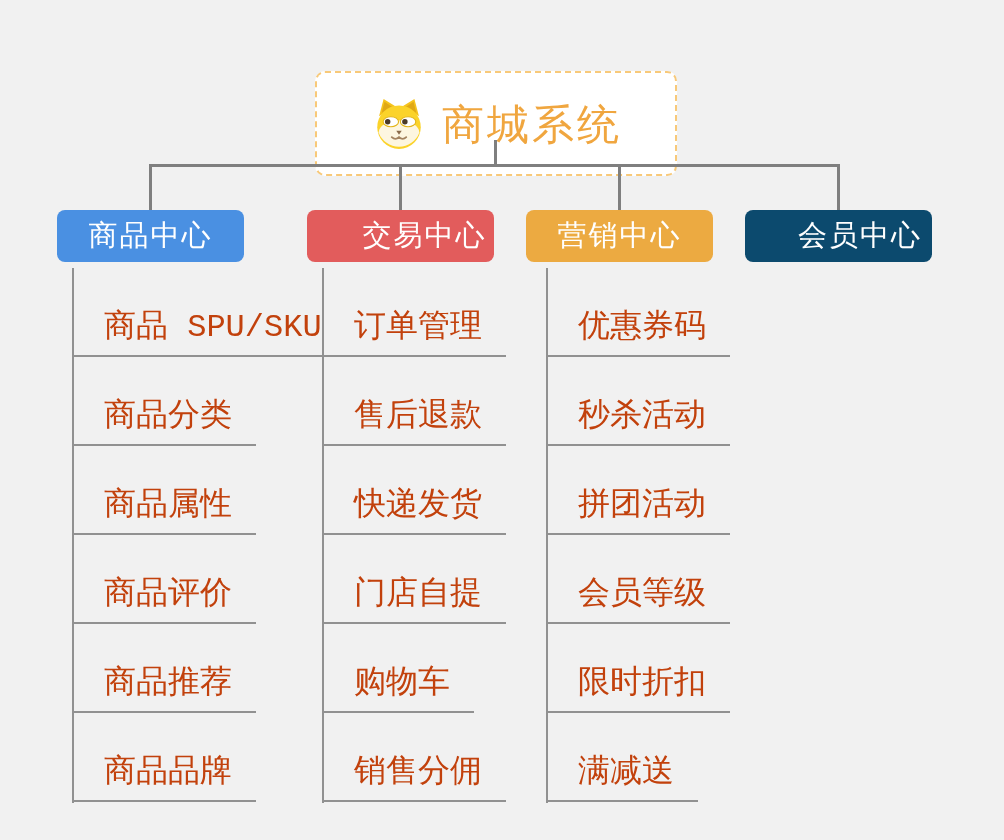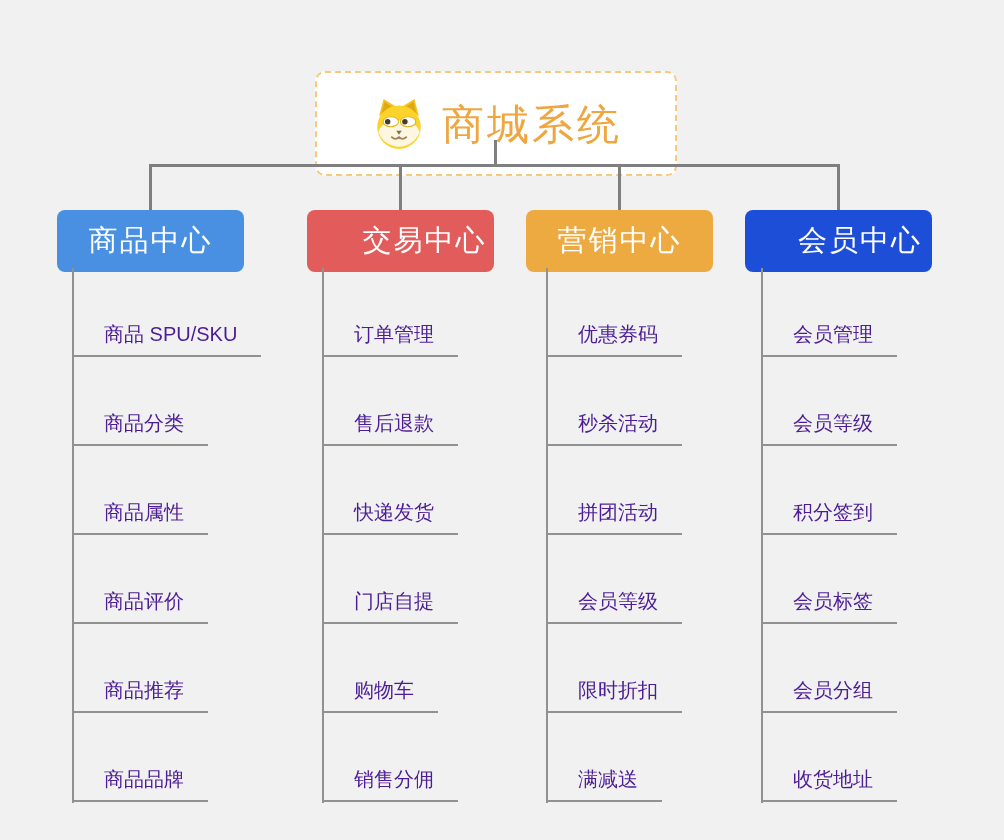--- a/index.html
+++ b/index.html
@@ -33,21 +33,21 @@
   
   .line{position:absolute;background:#7f7f7f;}
   .v-root{left:494px;top:140px;width:3px;height:26px;}
   .h-main{left:149px;top:164px;width:691px;height:3px;}
   .v-drop1{left:149px;top:164px;width:3px;height:46px;}
   .v-drop2{left:399px;top:164px;width:3px;height:46px;}
   .v-drop3{left:618px;top:164px;width:3px;height:46px;}
   .v-drop4{left:837px;top:164px;width:3px;height:46px;}
   
   .branch-box{
-    position:absolute;top:210px;width:187px;height:62px;
+    position:absolute;top:210px;width:187px;height:52px;
     border-radius:8px;
     display:flex;align-items:center;justify-content:center;
     color:#ffffff;font-size:29px;letter-spacing:2px;
     box-sizing:border-box;
   }
   .bb1{left:57px;}  .bb2{left:307px;padding-left:48px;}  .bb3{left:526px;}  .bb4{left:745px;}
   
   .column{
     position:absolute;top:268px;height:535px;
     border-left:2px solid #919191;
@@ -56,24 +56,25 @@
   .col1{left:72px;} .col2{left:322px;} .col3{left:546px;} .col4{left:761px;}
   .leaf-item{
     height:89px;
     display:flex;align-items:flex-end;
     width:max-content;
     border-bottom:2px solid #919191;
     box-sizing:border-box;
   }
   .leaf-label{
     padding:0 24px 10px 30px;
-    font-size:20px;
-    color:#4c1d95;
+    font-size:32px;
+    color:#c2410c;
     line-height:1.1;
     white-space:nowrap;
+    font-family:Liberation Mono, monospace;
   }
 </style>
 </head>
 <body>
 
 <div class="canvas">
 
   <div class="root-node">
     <svg class="root-icon" viewBox="0 0 64 60" aria-hidden="true">
       <polygon points="10,22 15,3 28,11" fill="#f5c31d"></polygon>
@@ -101,21 +102,21 @@
 
   <div class="branch-box bb1" style="background-color: rgb(74, 144, 226);">
     <span>商品中心</span>
   </div>
   <div class="branch-box bb2" style="background-color: rgb(226, 92, 92);">
     <span>交易中心</span>
   </div>
   <div class="branch-box bb3" style="background-color: rgb(236, 170, 65);">
     <span>营销中心</span>
   </div>
-  <div class="branch-box bb4" style="background-color: #1d4ed8; padding-left: 43px;">
+  <div class="branch-box bb4" style="background-color: #0c4a6e; padding-left: 43px;">
     <span>会员中心</span>
   </div>
 
   <div class="column col1">
     <div class="leaf-item">
         <span class="leaf-label">商品 SPU/SKU</span>
       </div>
     <div class="leaf-item">
         <span class="leaf-label">商品分类</span>
       </div>
@@ -168,34 +169,14 @@
         <span class="leaf-label">会员等级</span>
       </div>
     <div class="leaf-item">
         <span class="leaf-label">限时折扣</span>
       </div>
     <div class="leaf-item">
         <span class="leaf-label">满减送</span>
       </div>
   </div>
 
-  <div class="column col4">
-    <div class="leaf-item">
-        <span class="leaf-label">会员管理</span>
-      </div>
-    <div class="leaf-item">
-        <span class="leaf-label">会员等级</span>
-      </div>
-    <div class="leaf-item">
-        <span class="leaf-label">积分签到</span>
-      </div>
-    <div class="leaf-item">
-        <span class="leaf-label">会员标签</span>
-      </div>
-    <div class="leaf-item">
-        <span class="leaf-label">会员分组</span>
-      </div>
-    <div class="leaf-item">
-        <span class="leaf-label">收货地址</span>
-      </div>
-  </div>
 
 </div>
 
 </body></html>

